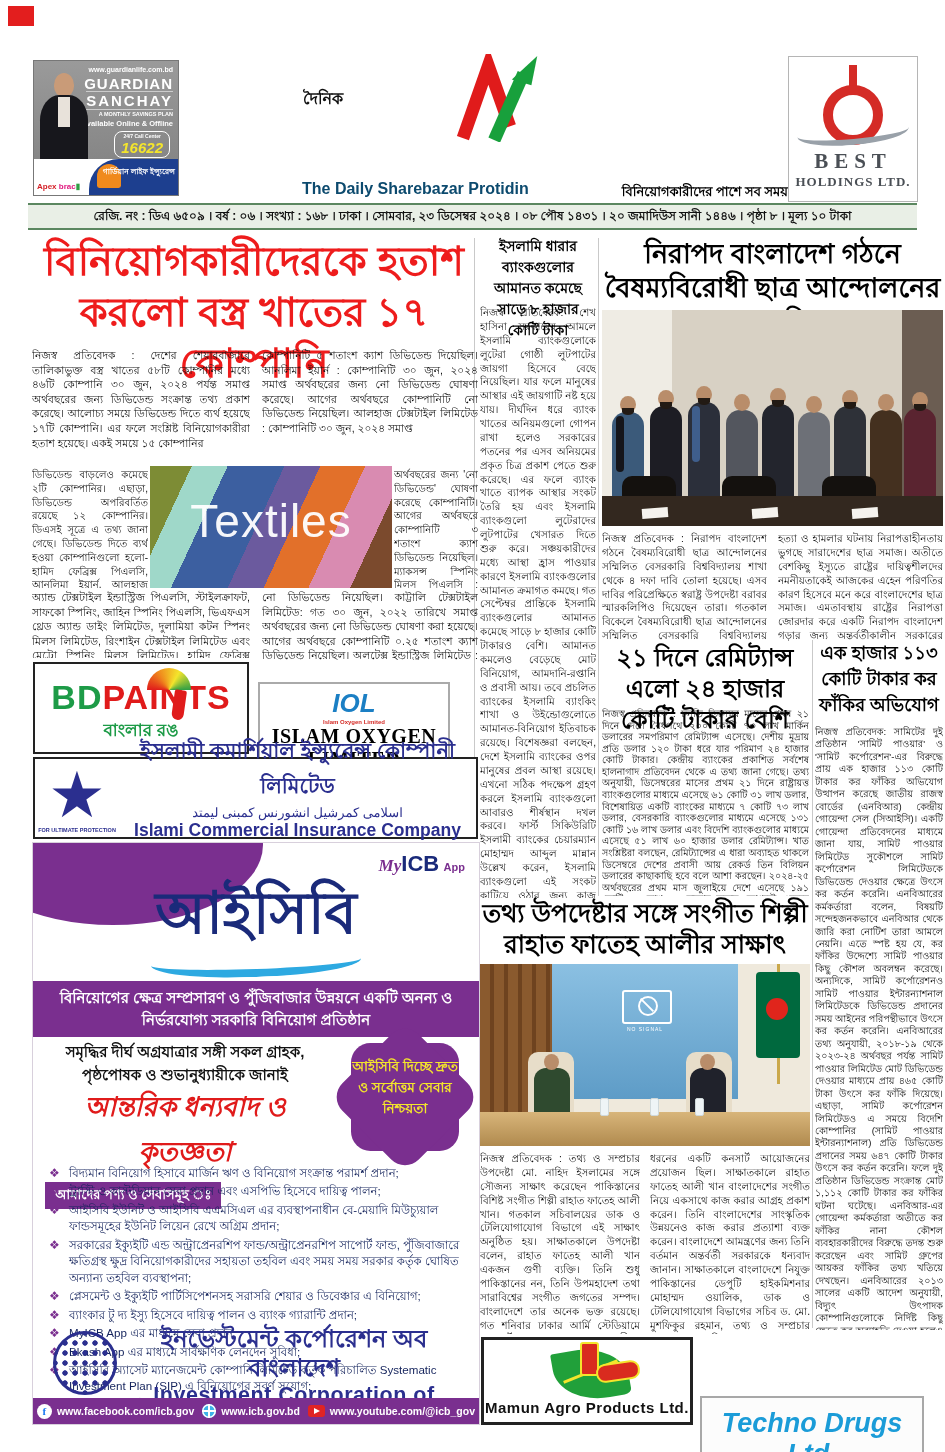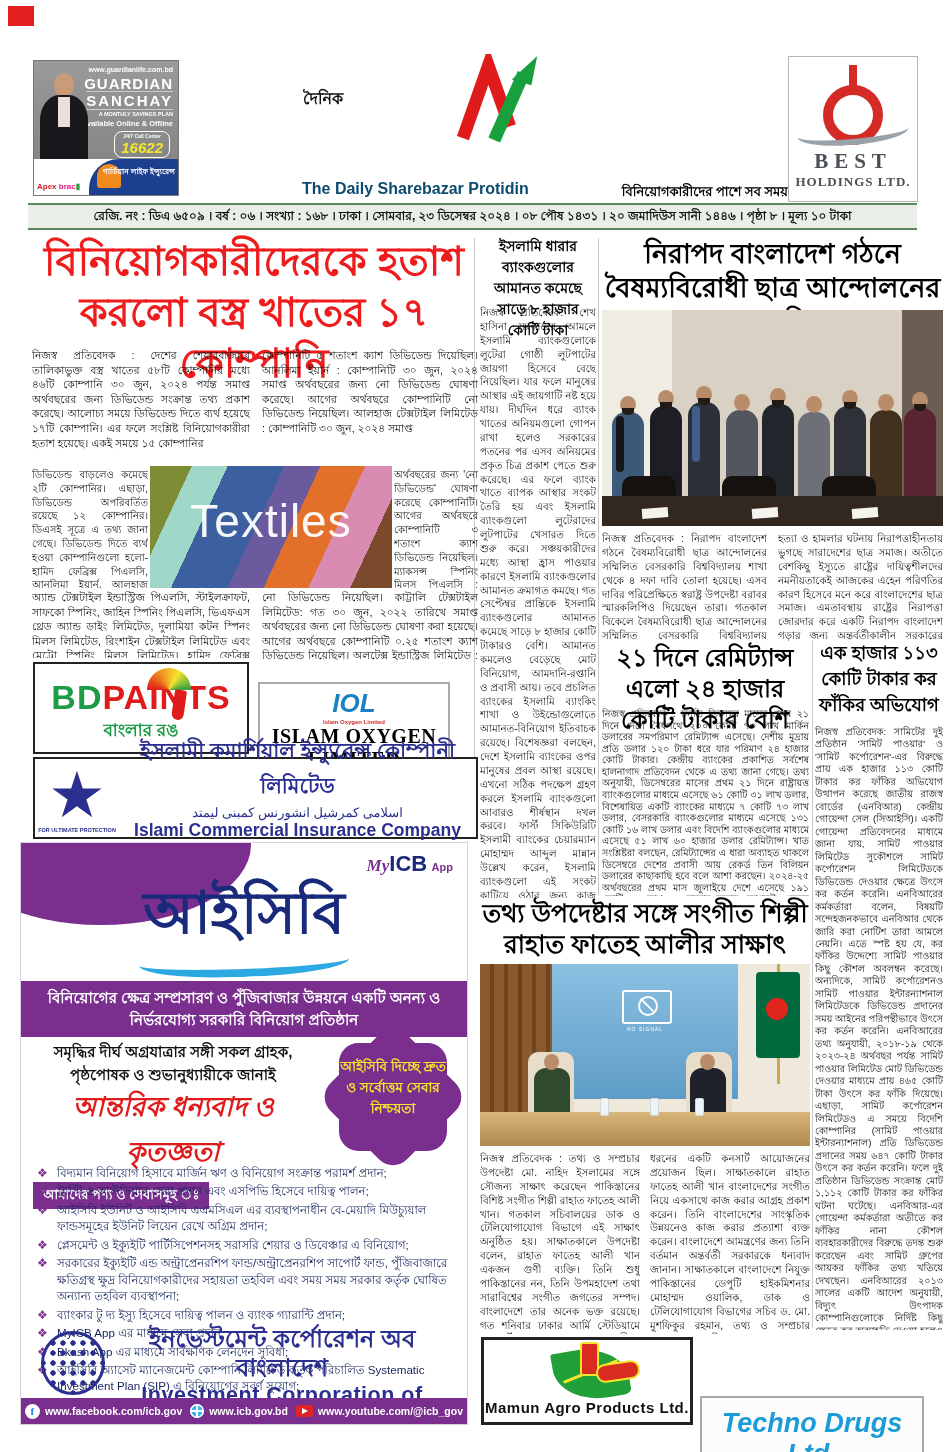--- a/index.html
+++ b/index.html
@@ -348,21 +348,21 @@
       <div class="ici-star" style="margin:0 auto;">★<div class="in">ICI</div></div>
       <div class="ici-sub">FOR ULTIMATE PROTECTION</div>
     </div>
     <div class="ctr" style="flex:1;">
       <div class="ici-bn">ইসলামী কমার্শিয়াল ইন্স্যুরেন্স কোম্পানী লিমিটেড</div>
       <div class="ici-ar">اسلامى كمرشيل انشورنس كمبنى ليمتد</div>
       <div class="ici-en">Islami Commercial Insurance Company Limited</div>
     </div>
   </div>
 
-  <div class="abs icb ovh" style="left:20px;top:842px;width:448px;height:583px;">
+  <div class="abs icb ovh" style="left:32px;top:842px;width:448px;height:583px;">
     <div class="icb-corner"></div>
     <div class="icb-app">
       <span class="my">My</span><span class="icbt">ICB</span> <span class="app">App</span>
     </div>
     <div class="icb-title">আইসিবি</div>
     <div class="icb-swoosh"></div>
     <div class="icb-band" style="top:138px;">বিনিয়োগের ক্ষেত্র সম্প্রসারণ ও পুঁজিবাজার উন্নয়নে একটি অনন্য ও নির্ভরযোগ্য সরকারি বিনিয়োগ প্রতিষ্ঠান</div>
 
     <div class="abs" style="left:12px;top:198px;width:280px;">
       <div class="icb-greet ctr">
@@ -374,22 +374,22 @@
     </div>
 
     <div class="icb-star8" style="left:318px;top:200px;width:108px;height:108px;"></div>
     <div class="icb-star8 r45" style="left:318px;top:200px;width:108px;height:108px;"></div>
     <div class="icb-badge-txt" style="left:318px;top:214px;width:108px;">আইসিবি দিচ্ছে দ্রুত ও সর্বোত্তম সেবার নিশ্চয়তা</div>
 
     <ul class="svc-list abs" style="left:14px;top:322px;width:424px;">
         <li class="svc"><span class="svc-text">বিদ্যমান বিনিয়োগ হিসাবে মার্জিন ঋণ ও বিনিয়োগ সংক্রান্ত পরামর্শ প্রদান;</span></li>
         <li class="svc"><span class="svc-text">ট্রাস্টি ও কাস্টডিয়ান সেবা প্রদান এবং এসপিভি হিসেবে দায়িত্ব পালন;</span></li>
         <li class="svc"><span class="svc-text">আইসিবি ইউনিট ও আইসিবি এএমসিএল এর ব্যবস্থাপনাধীন বে-মেয়াদি মিউচ্যুয়াল ফান্ডসমূহের ইউনিট লিয়েন রেখে অগ্রিম প্রদান;</span></li>
+        <li class="svc"><span class="svc-text">সরকারের ইক্যুইটি এন্ড অন্ট্রাপ্রেনরশিপ ফান্ড/অন্ট্রাপ্রেনরশিপ সাপোর্ট ফান্ড, পুঁজিবাজারে ক্ষতিগ্রস্থ ক্ষুদ্র বিনিয়োগকারীদের সহায়তা তহবিল এবং সময় সময় সরকার কর্তৃক ঘোষিত অন্যান্য তহবিল ব্যবস্থাপনা;</span></li>
         <li class="svc"><span class="svc-text">প্লেসমেন্ট ও ইক্যুইটি পার্টিসিপেশনসহ সরাসরি শেয়ার ও ডিবেঞ্চার এ বিনিয়োগ;</span></li>
-        <li class="svc"><span class="svc-text">সরকারের ইক্যুইটি এন্ড অন্ট্রাপ্রেনরশিপ ফান্ড/অন্ট্রাপ্রেনরশিপ সাপোর্ট ফান্ড, পুঁজিবাজারে ক্ষতিগ্রস্থ ক্ষুদ্র বিনিয়োগকারীদের সহায়তা তহবিল এবং সময় সময় সরকার কর্তৃক ঘোষিত অন্যান্য তহবিল ব্যবস্থাপনা;</span></li>
         <li class="svc"><span class="svc-text">ব্যাংকার টু দ্য ইস্যু হিসেবে দায়িত্ব পালন ও ব্যাংক গ্যারান্টি প্রদান;</span></li>
         <li class="svc"><span class="svc-text">MyICB App এর মাধ্যমে সেবা প্রদান;</span></li>
         <li class="svc"><span class="svc-text">Bkash App এর মাধ্যমে সার্বক্ষণিক লেনদেন সুবিধা;</span></li>
         <li class="svc"><span class="svc-text">আইসিবি অ্যাসেট ম্যানেজমেন্ট কোম্পানি লিমিটেড কর্তৃক পরিচালিত Systematic Investment Plan (SIP) এ বিনিয়োগের সুবর্ণ সুযোগ;</span></li>
         <li class="svc"><span class="svc-text">আইসিবি ক্যাপিটাল ম্যানেজমেন্ট লিমিটেড কর্তৃক পরিচালিত Term Investment Plan (TIP) এ বিনিয়োগের সুবর্ণ সুযোগ;</span></li>
       </ul>
 
     <div class="abs" style="left:20px;top:488px;width:60px;">
       <div class="icb-logo-circle"></div>
     </div>

